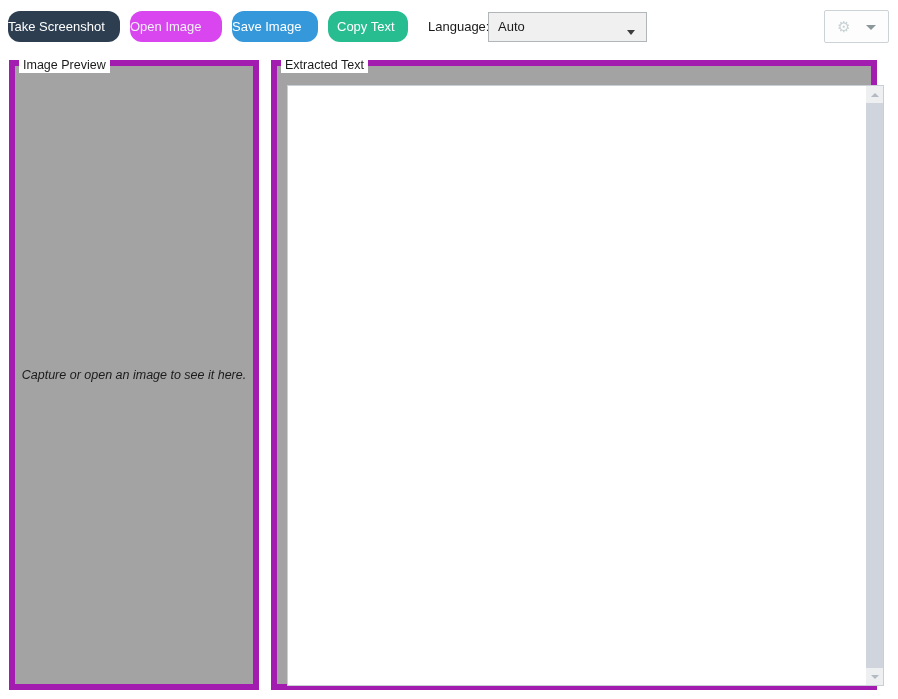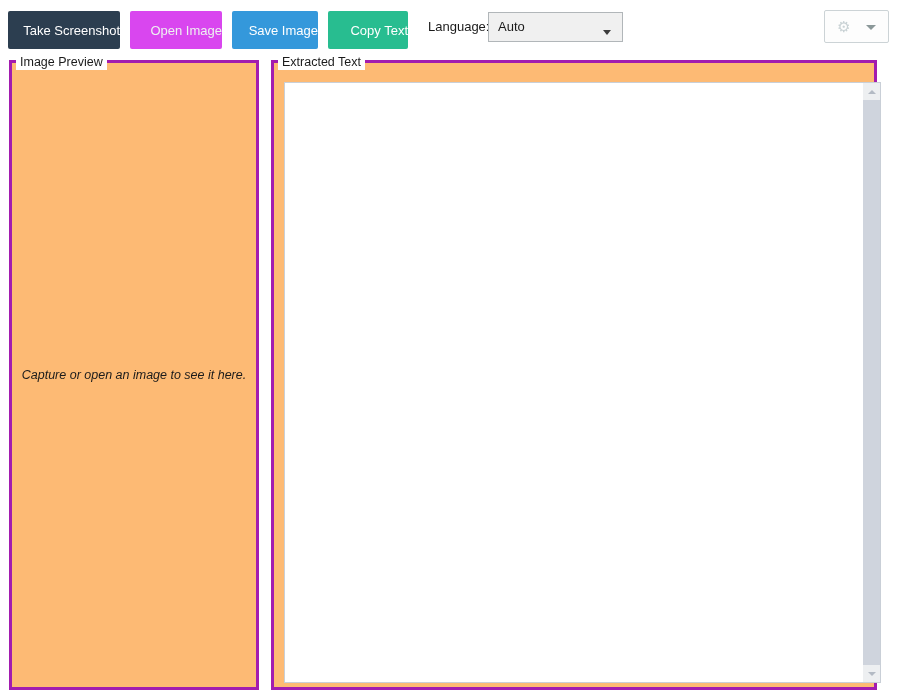--- a/index.html
+++ b/index.html
@@ -14,49 +14,49 @@
     height: 699px;
     background: #ffffff;
     overflow: hidden;
     color: #1b1b1b;
   }
 
   
   .btn {
     position: absolute;
     top: 11px;
-    height: 38px;
+    height: 31px;
     border: none;
     font-family: "Liberation Sans", sans-serif;
     font-size: 13px;
     color: #ffffff;
     cursor: pointer;
     padding: 0;
-    text-align: right;
-    border-radius: 2px;
+    text-align: left;
+    border-radius: 12px;
   }
   .btn-take  { left: 8px;   width: 112px; background: #2c3e50; }
   .btn-open  { left: 130px; width: 92px;  background: #d946ef; color: #eef1f1; }
   .btn-save  { left: 232px; width: 86px;  background: #3498db; }
   .btn-copy  { left: 328px; width: 80px;  background: #28bd90; padding-left: 9px; }
 
   .lang-label {
     position: absolute;
     left: 428px;
     top: 11px;
     height: 31px;
     line-height: 31px;
     font-size: 13px;
     color: #1b1b1b;
   }
   .combobox {
     position: absolute;
     left: 488px;
     top: 12px;
-    width: 135px;
+    width: 159px;
     height: 30px;
     box-sizing: border-box;
     background: #f0f0f0;
     border: 1px solid #b1b6b9;
     cursor: pointer;
   }
   .combobox .combo-value {
     position: absolute;
     left: 9px;
     top: 0;
@@ -102,22 +102,22 @@
     width: 0; height: 0;
     border-left: 5px solid transparent;
     border-right: 5px solid transparent;
     border-top: 5px solid #8b9899;
   }
 
   
   .groupbox {
     position: absolute;
     box-sizing: border-box;
-    border: 3px solid #a21caf;
-    background: #fdba74;
+    border: 6px solid #a21caf;
+    background: #a3a3a3;
   }
   .groupbox-label {
     position: absolute;
     top: -8px;
     left: 4px;
     background: #ffffff;
     padding: 0 4px;
     font-size: 12.5px;
     line-height: 15px;
     color: #1b1b1b;

